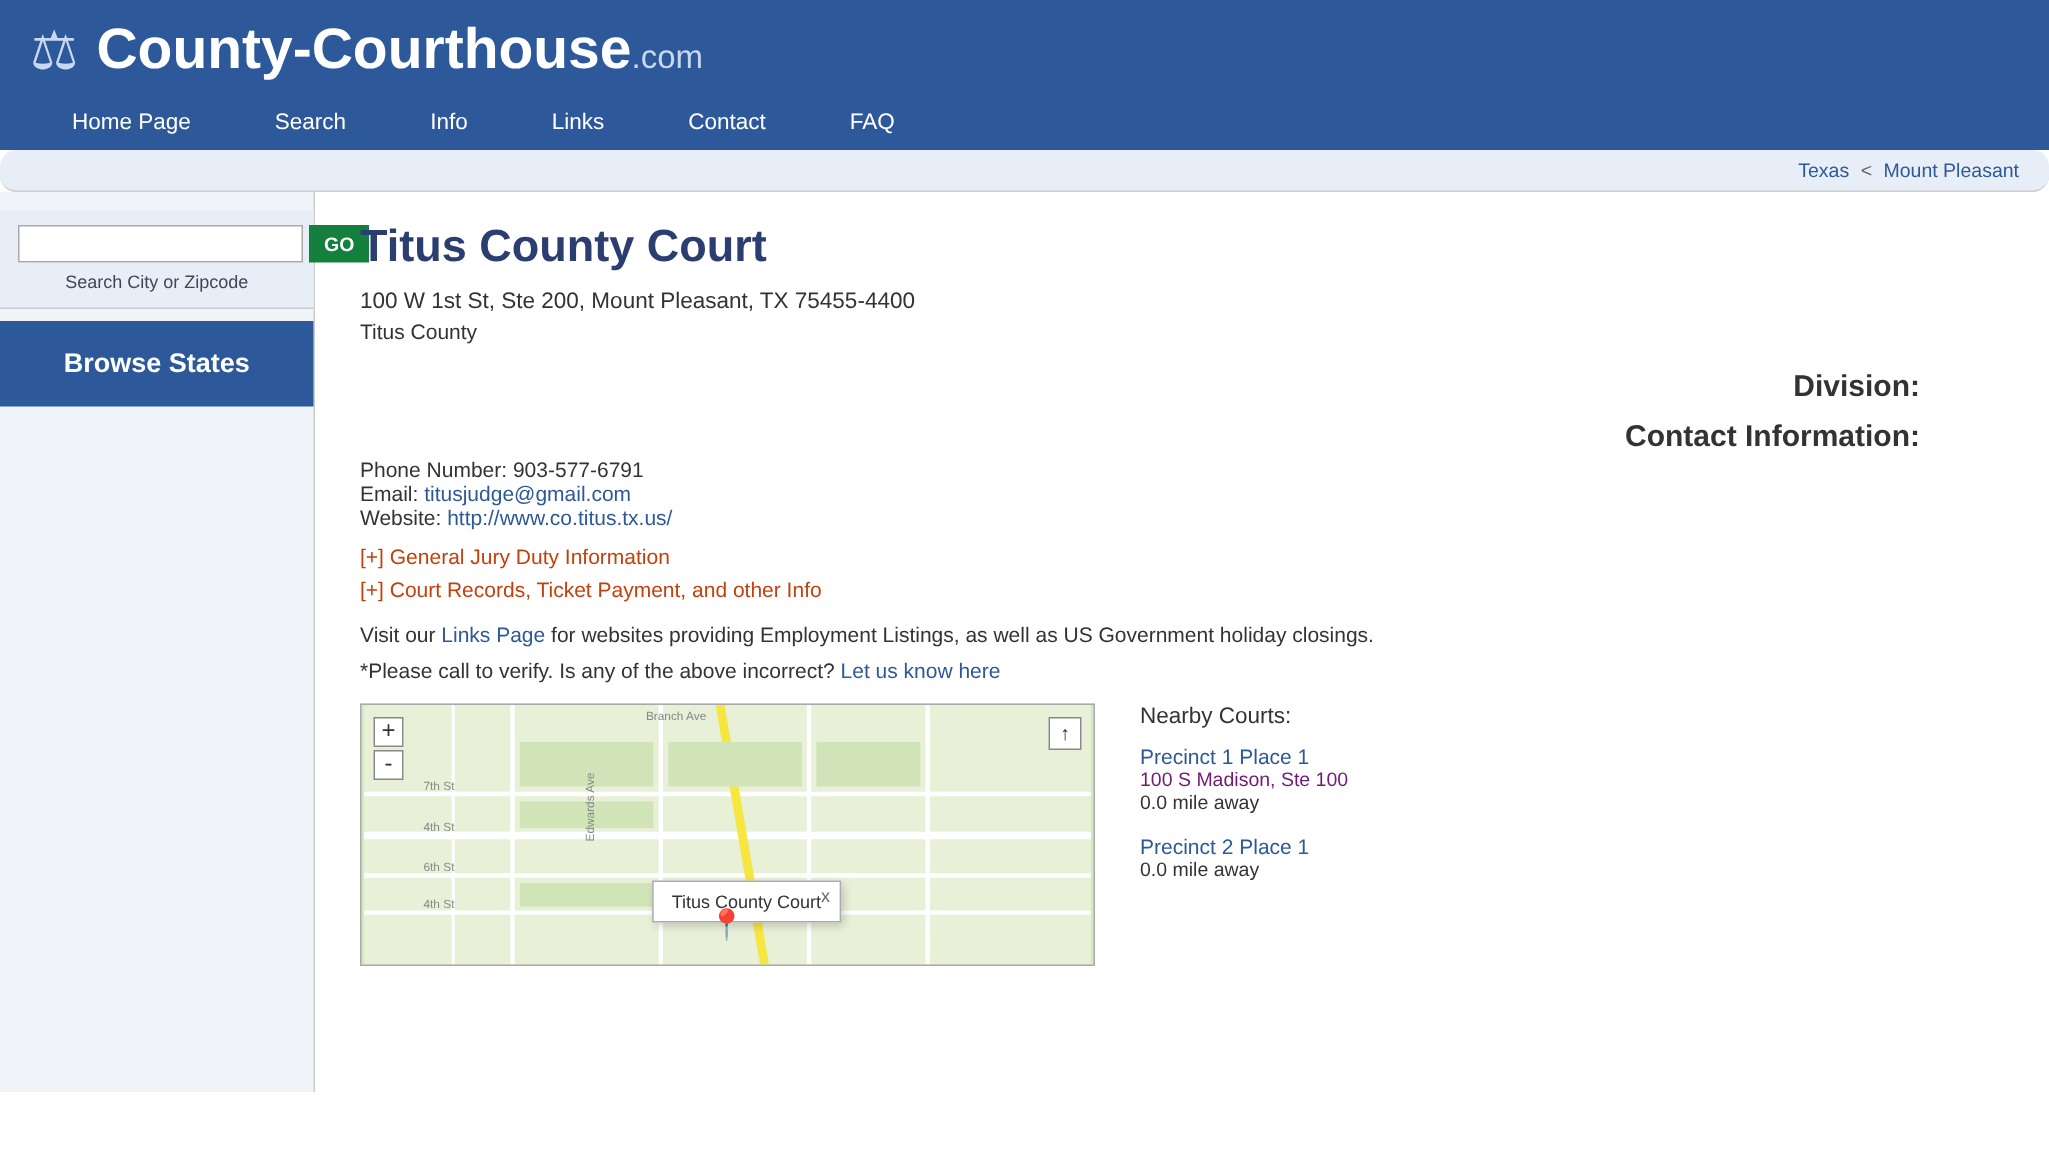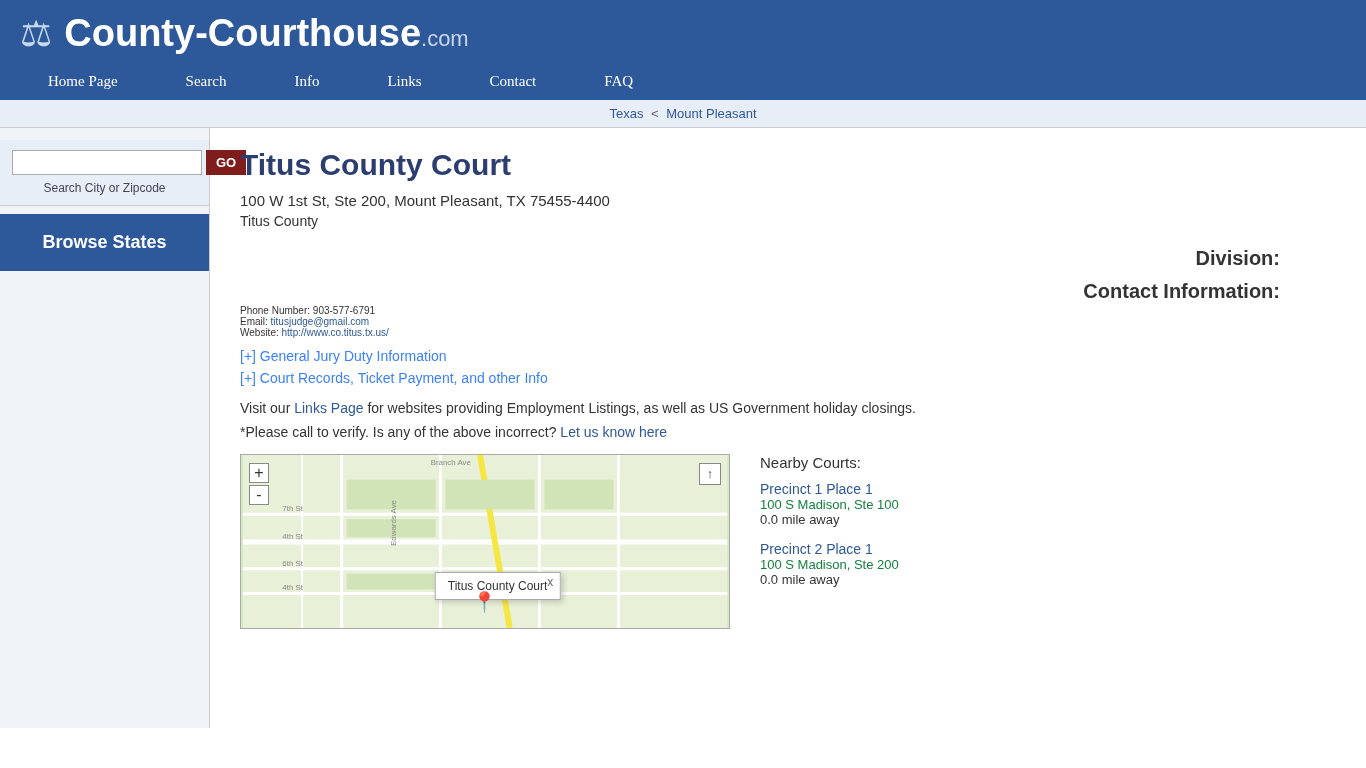--- a/index.html
+++ b/index.html
@@ -25,39 +25,39 @@
       font-weight: bold;
       color: #fff;
     }
     .logo-com {
       font-size: 22px;
       color: #c8d8f0;
       font-weight: normal;
     }
     .nav {
       display: flex;
-      gap: 12px;
-      font-family: Liberation Serif, serif;
+      gap: 0;
     }
     .nav-item {
       color: #fff;
       padding: 10px 28px;
       cursor: pointer;
       font-size: 15px;
       text-decoration: none;
       display: block;
     }
 
     
     .breadcrumb-bar {
       background: #e8eef8;
       padding: 6px 20px;
-      text-align: center;
+      text-align: right;
       border-bottom: 1px solid #ccc;
       font-size: 13px;
+      border-radius: 11px;
     }
     .breadcrumb-link {
       color: #2d5899;
       cursor: pointer;
       text-decoration: none;
     }
     .breadcrumb-sep { color: #666; margin: 0 4px; }
 
     
     .main-layout {
@@ -85,21 +85,21 @@
       margin-bottom: 6px;
     }
     .search-input {
       flex: 1;
       border: 1px solid #aaa;
       padding: 4px 6px;
       font-size: 13px;
       background: #fff;
     }
     .go-button {
-      background: #7f1d1d;
+      background: #15803d;
       color: #fff;
       border: none;
       padding: 4px 10px;
       cursor: pointer;
       font-size: 13px;
       font-weight: bold;
     }
     .search-label {
       font-size: 12px;
       color: #445;
@@ -162,30 +162,30 @@
     .section-block {
       margin-bottom: 10px;
     }
     .field-label {
       font-weight: bold;
       font-size: 20px;
       margin-bottom: 2px;
       text-align: right;
     }
     .field-value {
-      font-size: 10px;
+      font-size: 14px;
       color: #333;
     }
     .link-blue {
       color: #2d5899;
       cursor: pointer;
       text-decoration: none;
     }
     .expand-link {
-      color: #3b82f6;
+      color: #c2410c;
       cursor: pointer;
       font-size: 14px;
       display: block;
       margin: 6px 0;
       text-decoration: none;
     }
     .visit-text {
       font-size: 14px;
       margin: 14px 0 8px 0;
       color: #333;
@@ -294,21 +294,21 @@
     }
     .nearby-court-name {
       color: #2d5899;
       cursor: pointer;
       font-size: 14px;
       text-decoration: none;
       display: block;
     }
     .nearby-court-addr {
       font-size: 13px;
-      color: #15803d;
+      color: #701a75;
     }
     .nearby-court-dist {
       font-size: 13px;
       color: #333;
     }
   </style>
 </head>
 <body>
 
 <div class="header">
@@ -440,20 +440,19 @@
         <div class="nearby-title">Nearby Courts:</div>
 
         <div class="nearby-court-item">
           <a class="nearby-court-name">Precinct 1 Place 1</a>
           <div class="nearby-court-addr">100 S Madison, Ste 100</div>
           <div class="nearby-court-dist">0.0 mile away</div>
         </div>
 
         <div class="nearby-court-item">
           <a class="nearby-court-name">Precinct 2 Place 1</a>
-          <div class="nearby-court-addr">100 S Madison, Ste 200</div>
           <div class="nearby-court-dist">0.0 mile away</div>
         </div>
       </div>
 
     </div>
   </div>
 </div>
 
 </body></html>

